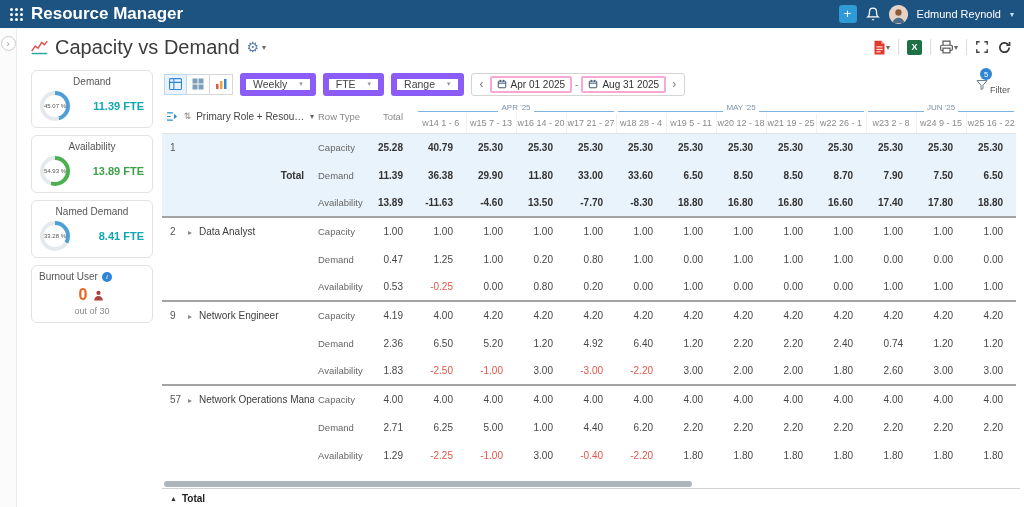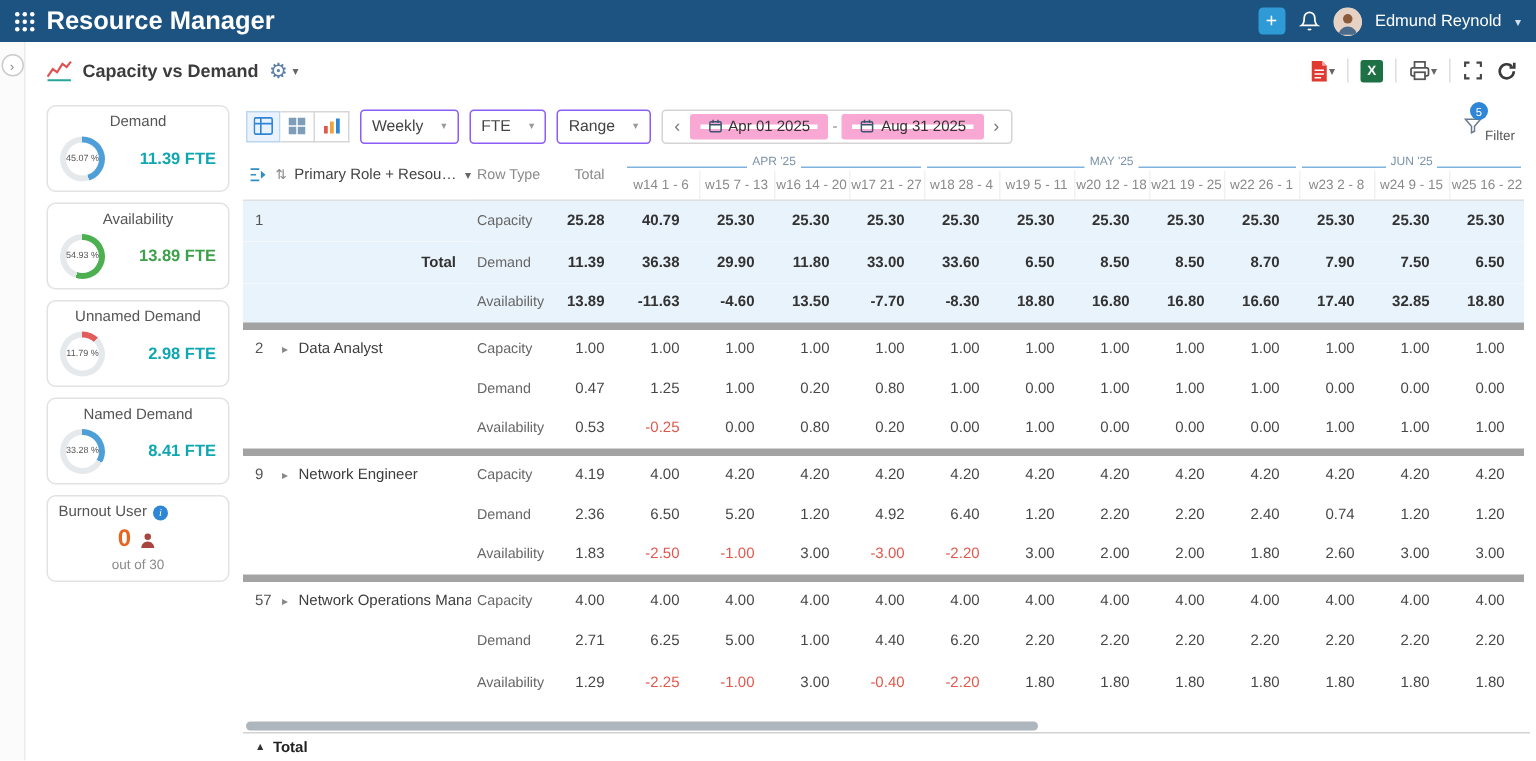--- a/index.html
+++ b/index.html
@@ -19,21 +19,21 @@
   .user-name { color:#fff; font-size:11px; }
   .topbar .chev { color:#cfe0ee; font-size:8px; }
 
   
   .body { flex:1; display:flex; min-height:0; }
   .collapse-strip { flex:0 0 17px; background:#fbfbfb; border-right:1px solid #ececec; display:flex; justify-content:center; padding-top:8px; }
   .collapse-btn { width:15px; height:15px; border:1px solid #ccc; border-radius:50%; background:#fff; color:#888; font-size:9px; line-height:12px; text-align:center; padding:0; cursor:pointer; }
   .content { flex:1; display:flex; flex-direction:column; min-width:0; }
 
   .page-header { flex:0 0 38px; display:flex; align-items:center; gap:7px; padding:0 12px 0 14px; }
-  .page-title { font-size:12px; font-weight:bold; color:#3c3c3c; }
+  .page-title { font-size:20px; font-weight:normal; color:#3c3c3c; }
   .gear-btn { background:none; border:none; display:flex; align-items:center; gap:3px; cursor:pointer; }
   .gear { color:#5b7fa6; font-size:14px; }
   .small-caret { color:#666; font-size:8px; }
   .header-actions { margin-left:auto; display:flex; align-items:center; gap:8px; }
   .vdiv { width:1px; height:16px; background:#ddd; }
   .xl-ic { width:15px; height:15px; background:#1e7145; color:#fff; font-size:9px; font-weight:bold; border-radius:2px; display:flex; align-items:center; justify-content:center; }
 
   
   .main { flex:1; display:flex; gap:9px; padding:4px 4px 0 14px; min-height:0; }
   .cards-col { flex:0 0 122px; display:flex; flex-direction:column; gap:7px; }
@@ -49,25 +49,25 @@
   .burnout-val { font-size:16px; font-weight:bold; color:#e8641f; }
   .burnout-sub { text-align:center; font-size:9px; color:#8a8a8a; margin-top:2px; }
 
   
   .panel { flex:1; min-width:0; display:flex; flex-direction:column; }
   .toolbar { flex:0 0 30px; display:flex; align-items:center; gap:7px; padding:2px 6px 4px 2px; }
   .view-switch { display:flex; }
   .view-btn { width:23px; height:21px; border:1px solid #d7d7d7; background:#fff; display:flex; align-items:center; justify-content:center; cursor:pointer; }
   .view-btn.active { background:#eaf3fd; border-color:#bcd7f0; }
   .view-btn + .view-btn { border-left:none; }
-  .select { height:23px; border:1px solid #8b5cf6; border-radius:3px; background:#fff; display:flex; align-items:center; padding:0 7px; font-size:10.5px; color:#444; gap:12px; cursor:pointer; }
+  .select { height:23px; border:6px solid #8b5cf6; border-radius:3px; background:#fff; display:flex; align-items:center; padding:0 7px; font-size:10.5px; color:#444; gap:12px; cursor:pointer; }
   .select .caret { color:#999; font-size:7px; }
   .daterange { height:23px; border:1px solid #d4d4d4; border-radius:3px; background:#fff; display:flex; align-items:center; padding:0 2px; }
   .dr-btn { border:none; background:none; color:#777; font-size:12px; width:16px; cursor:pointer; padding:0; }
-  .dr-chip { display:flex; align-items:center; gap:4px; border:7px solid #f9a8d4; border-radius:2px; height:17px; padding:0 5px; font-size:10px; color:#333; cursor:pointer; }
+  .dr-chip { display:flex; align-items:center; gap:4px; border:2px solid #f9a8d4; border-radius:2px; height:17px; padding:0 5px; font-size:10px; color:#333; cursor:pointer; }
   .dr-dash { color:#888; font-size:10px; padding:0 3px; }
   .filter { margin-left:auto; position:relative; display:flex; align-items:flex-end; gap:2px; padding:4px 4px 0 0; cursor:pointer; }
   .funnel-wrap { position:relative; }
   .filter-badge { position:absolute; top:-9px; right:-4px; min-width:12px; height:12px; border-radius:6px; background:#2f86d6; color:#fff; font-size:7.5px; display:flex; align-items:center; justify-content:center; padding:0 2px; }
   .filter-label { font-size:9px; color:#555; }
 
   
   .grid-wrap { flex:1; min-height:0; overflow:hidden; }
   table.grid { border-collapse:collapse; table-layout:fixed; width:854px; }
   th { font-weight:normal; }
@@ -88,21 +88,21 @@
   td.num { text-align:right; padding-right:13px; }
   td.num.neg { color:#e2574c; }
   td.rowtype { font-size:9.5px; color:#666; padding-left:4px; }
   td.name-cell { padding-left:8px; white-space:nowrap; overflow:hidden; }
   td.name-cell.total-label { text-align:right; font-weight:bold; color:#333; padding-right:10px; }
   .gid { display:inline-block; width:18px; color:#555; font-size:10px; }
   .gcaret { color:#888; font-size:8px; margin-right:7px; cursor:pointer; }
   .gname { color:#3d3d3d; }
   tr.total-band td { background:#e9f3fb; }
   tr.total-band td.num { font-weight:bold; color:#333; }
-  tr.group-start td { border-top:5px solid #a3a3a3; }
+  tr.group-start td { border-top:2px solid #a3a3a3; }
 
   .hscroll { flex:0 0 9px; padding:2px 2px 1px; }
   .hscroll-thumb { width:528px; height:6px; background:#aeb6bd; border-radius:3px; cursor:pointer; }
   .grid-footer { flex:0 0 19px; border-top:1px solid #d2d2d2; display:flex; align-items:center; gap:5px; padding-left:8px; cursor:pointer; }
   .foot-tri { font-size:7px; color:#333; }
   .foot-label { font-size:10px; font-weight:bold; color:#222; }
 </style>
 </head>
 <body>
 
@@ -212,29 +212,20 @@
               <div class="card">
                 <div class="card-title">Availability</div>
                 <div class="card-body">
                   <div class="donut" style="background: conic-gradient(rgb(76, 175, 80) 0deg, rgb(76, 175, 80) 54.93%, rgb(230, 233, 236) 54.93%, rgb(230, 233, 236) 100%);">
                     <div class="donut-hole">54.93 %</div>
                   </div>
                   <div class="card-value" style="color: rgb(61, 160, 74);">13.89 FTE</div>
                 </div>
               </div>
               <div class="card">
-                <div class="card-title">Unnamed Demand</div>
-                <div class="card-body">
-                  <div class="donut" style="background: conic-gradient(rgb(226, 92, 92) 0deg, rgb(226, 92, 92) 11.79%, rgb(230, 233, 236) 11.79%, rgb(230, 233, 236) 100%);">
-                    <div class="donut-hole">11.79 %</div>
-                  </div>
-                  <div class="card-value" style="color: rgb(15, 167, 176);">2.98 FTE</div>
-                </div>
-              </div>
-              <div class="card">
                 <div class="card-title">Named Demand</div>
                 <div class="card-body">
                   <div class="donut" style="background: conic-gradient(rgb(78, 159, 216) 0deg, rgb(78, 159, 216) 33.28%, rgb(230, 233, 236) 33.28%, rgb(230, 233, 236) 100%);">
                     <div class="donut-hole">33.28 %</div>
                   </div>
                   <div class="card-value" style="color: rgb(15, 167, 176);">8.41 FTE</div>
                 </div>
               </div>
             </div>
           <div class="card">
@@ -429,21 +420,21 @@
                     <td class="num neg">-11.63</td>
                     <td class="num neg">-4.60</td>
                     <td class="num">13.50</td>
                     <td class="num neg">-7.70</td>
                     <td class="num neg">-8.30</td>
                     <td class="num">18.80</td>
                     <td class="num">16.80</td>
                     <td class="num">16.80</td>
                     <td class="num">16.60</td>
                     <td class="num">17.40</td>
-                    <td class="num">32.85</td>
+                    <td class="num">17.80</td>
                     <td class="num">18.80</td>
                   </tr>
                   <tr class=" group-start">
                     <td class="name-cell"><span class="gid">2</span><span class="gcaret">▸</span><span class="gname">Data Analyst</span></td>
                     <td class="rowtype">Capacity</td>
                     <td class="num">1.00</td>
                     <td class="num">1.00</td>
                     <td class="num">1.00</td>
                     <td class="num">1.00</td>
                     <td class="num">1.00</td>

